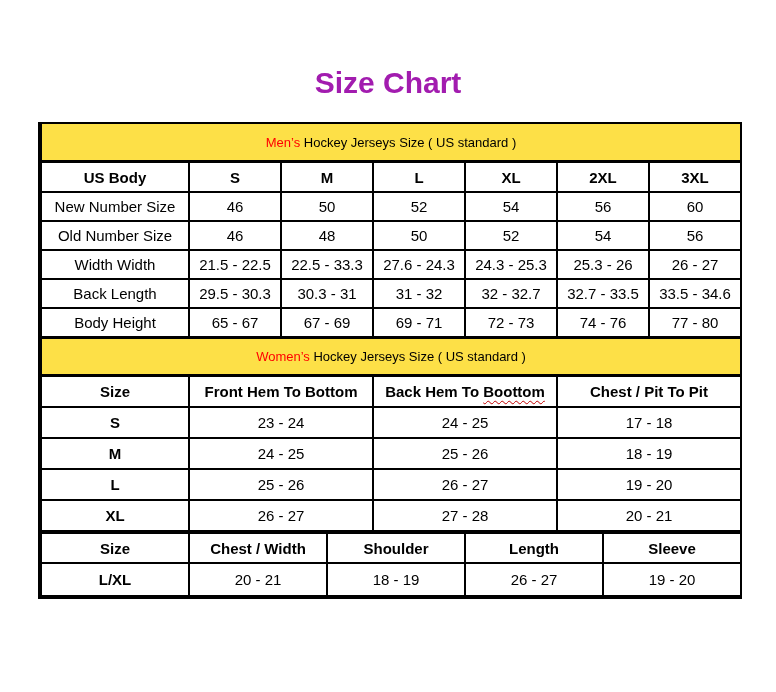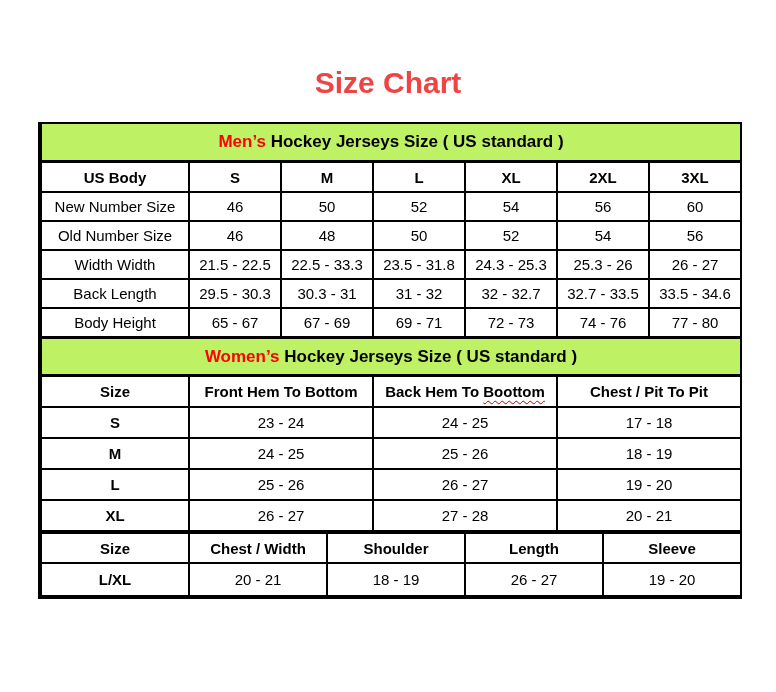--- a/index.html
+++ b/index.html
@@ -4,38 +4,38 @@
 <style>
   html,body { margin:0; padding:0; }
   body {
     width:776px; height:692px; background:#ffffff; position:relative;
     font-family:"Liberation Sans", sans-serif; color:#000;
     overflow:hidden;
   }
   .page-title {
     position:absolute; top:66px; left:0; width:776px;
     text-align:center; font-size:30px; font-weight:bold;
-    color:#ef4444; line-height:34px; letter-spacing:0;
+    color:#a21caf; line-height:34px; letter-spacing:0;
   }
   .chart-wrap {
     position:absolute; left:38px; top:122px; width:700px;
     border:2px solid #000;
   }
   table {
     border-collapse:collapse; width:100%; table-layout:fixed;
   }
   th, td {
     border:2px solid #000; text-align:center; vertical-align:middle;
     padding:0; font-size:15px; color:#000; overflow:hidden; white-space:nowrap;
   }
   th { font-weight:bold; }
   td { font-weight:normal; }
   td.bold { font-weight:bold; }
   tr.band td {
-    background:#bef264; font-weight:bold; font-size:17px;
+    background:#fde047; font-weight:normal; font-size:13px;
     border-top:1px solid #000; border-bottom:3px solid #000;
   }
   tr.band.first td { border-top:0; }
   .band-accent { color:#ff0000; }
   .squiggle {
     text-decoration: underline;
     text-decoration-style: wavy;
     text-decoration-color:#c00000;
     text-decoration-thickness:1px;
     text-underline-offset:3px;
@@ -96,21 +96,21 @@
       <td>48</td>
       <td>50</td>
       <td>52</td>
       <td>54</td>
       <td>56</td>
     </tr>
     <tr class="data">
       <td>Width Width</td>
       <td>21.5 - 22.5</td>
       <td>22.5 - 33.3</td>
-      <td>23.5 - 31.8</td>
+      <td>27.6 - 24.3</td>
       <td>24.3 - 25.3</td>
       <td>25.3 - 26</td>
       <td>26 - 27</td>
     </tr>
     <tr class="data">
       <td>Back Length</td>
       <td>29.5 - 30.3</td>
       <td>30.3 - 31</td>
       <td>31 - 32</td>
       <td>32 - 32.7</td>

